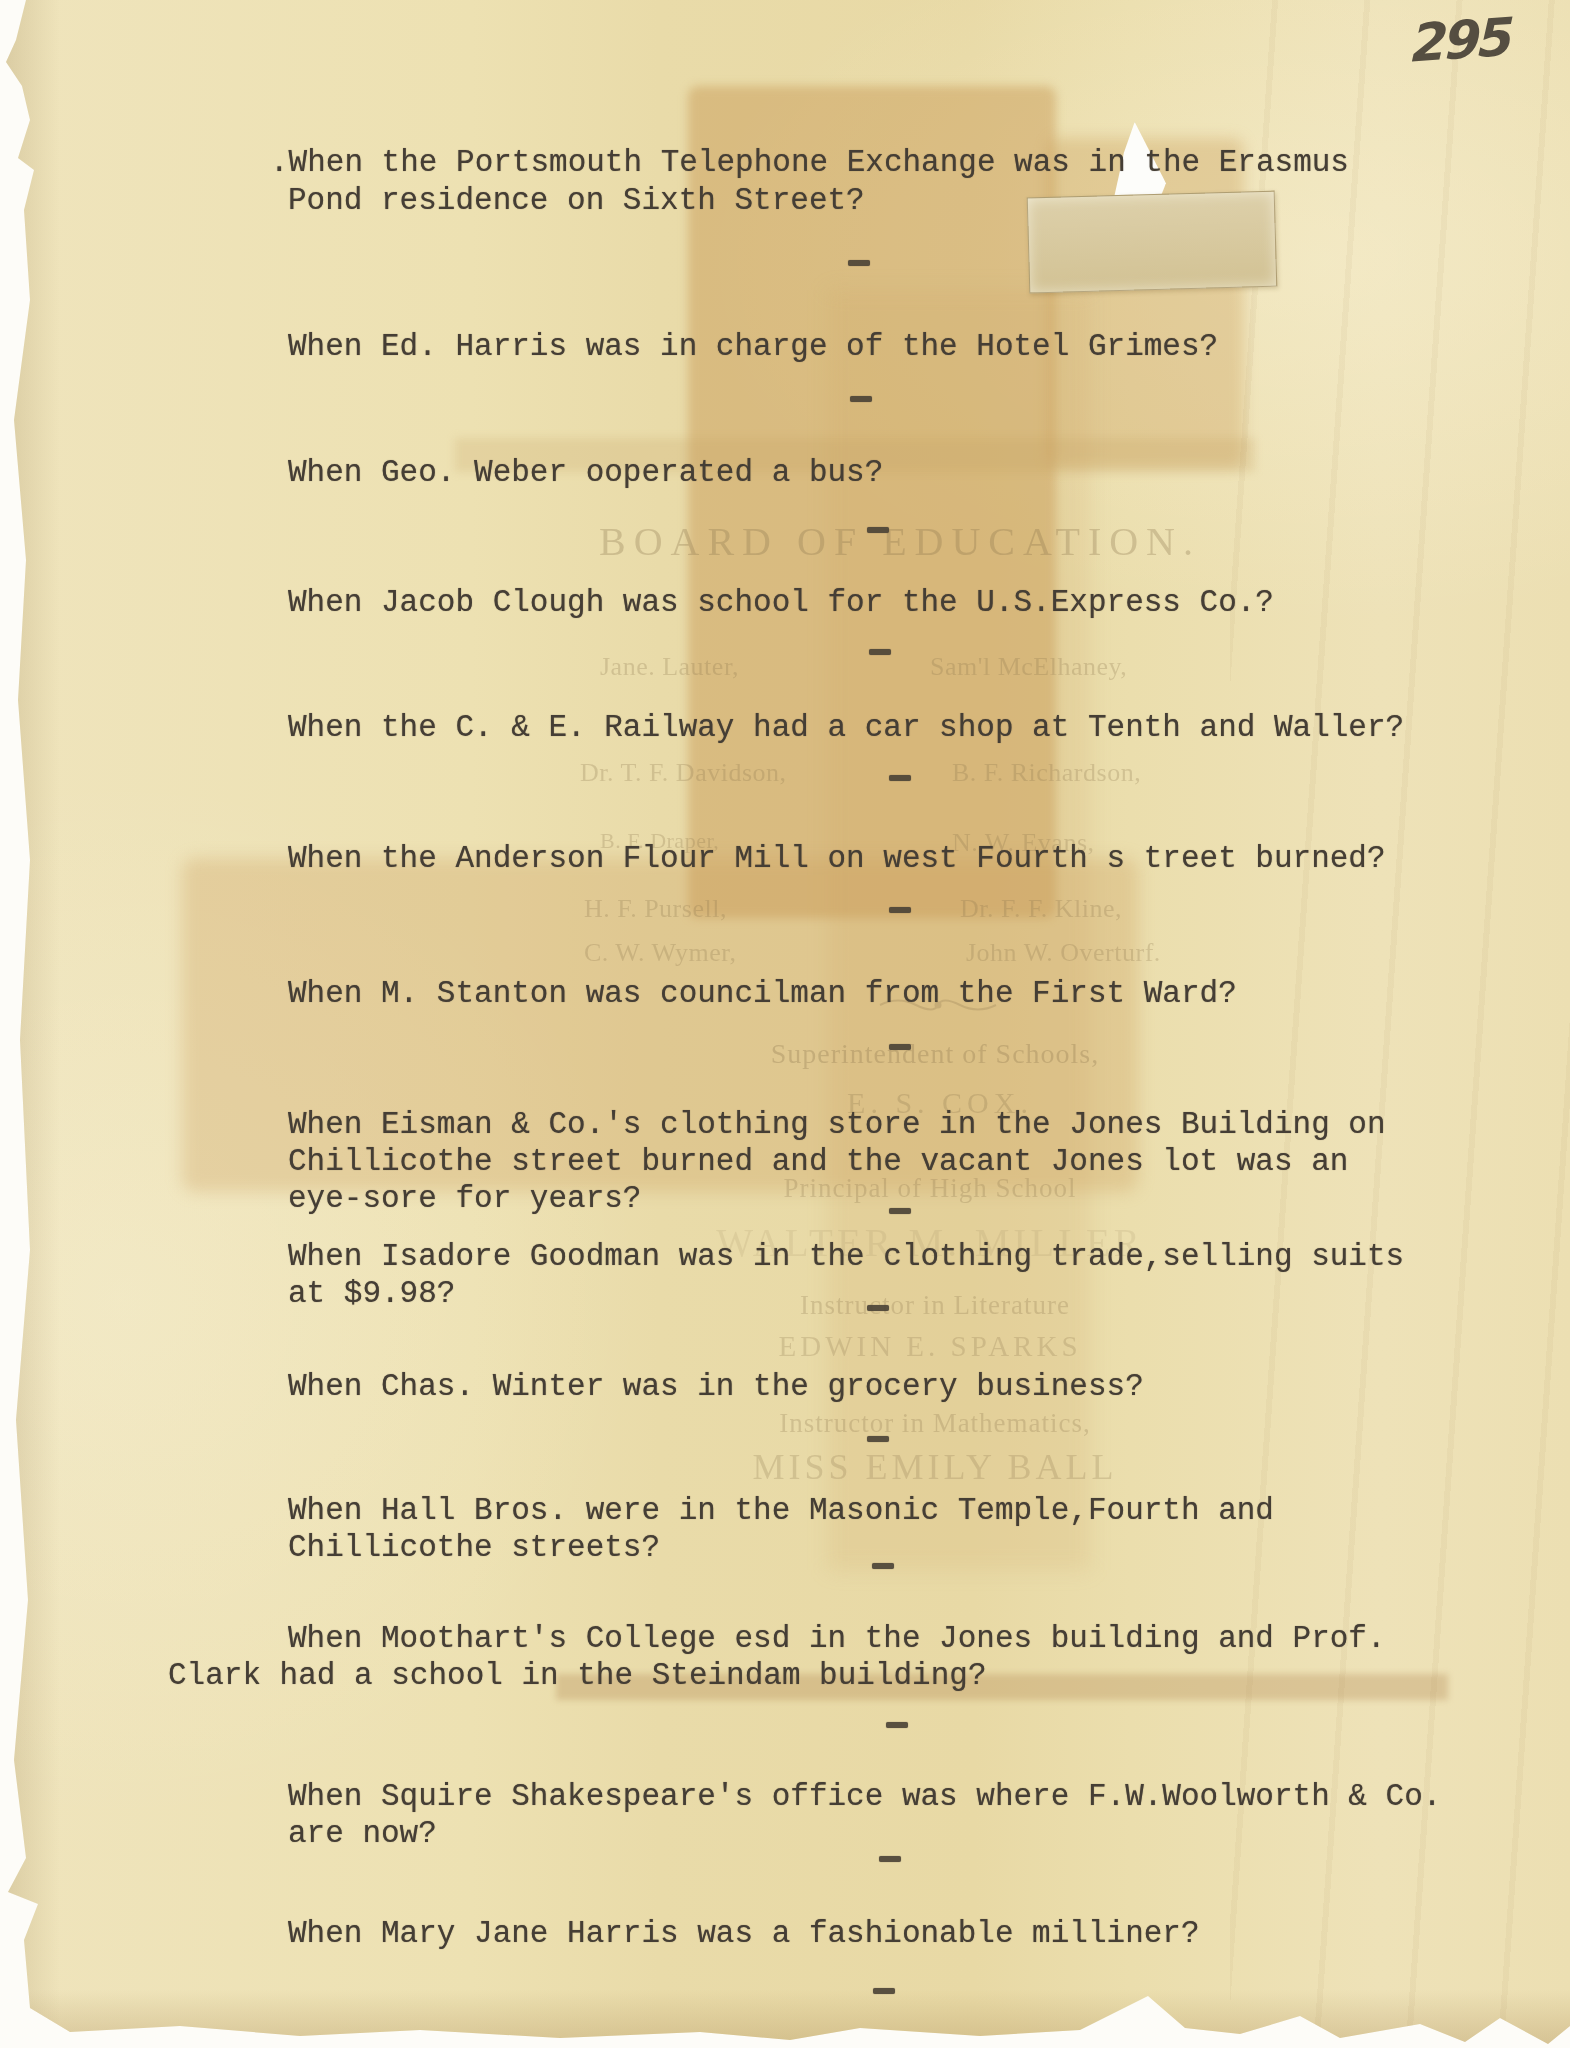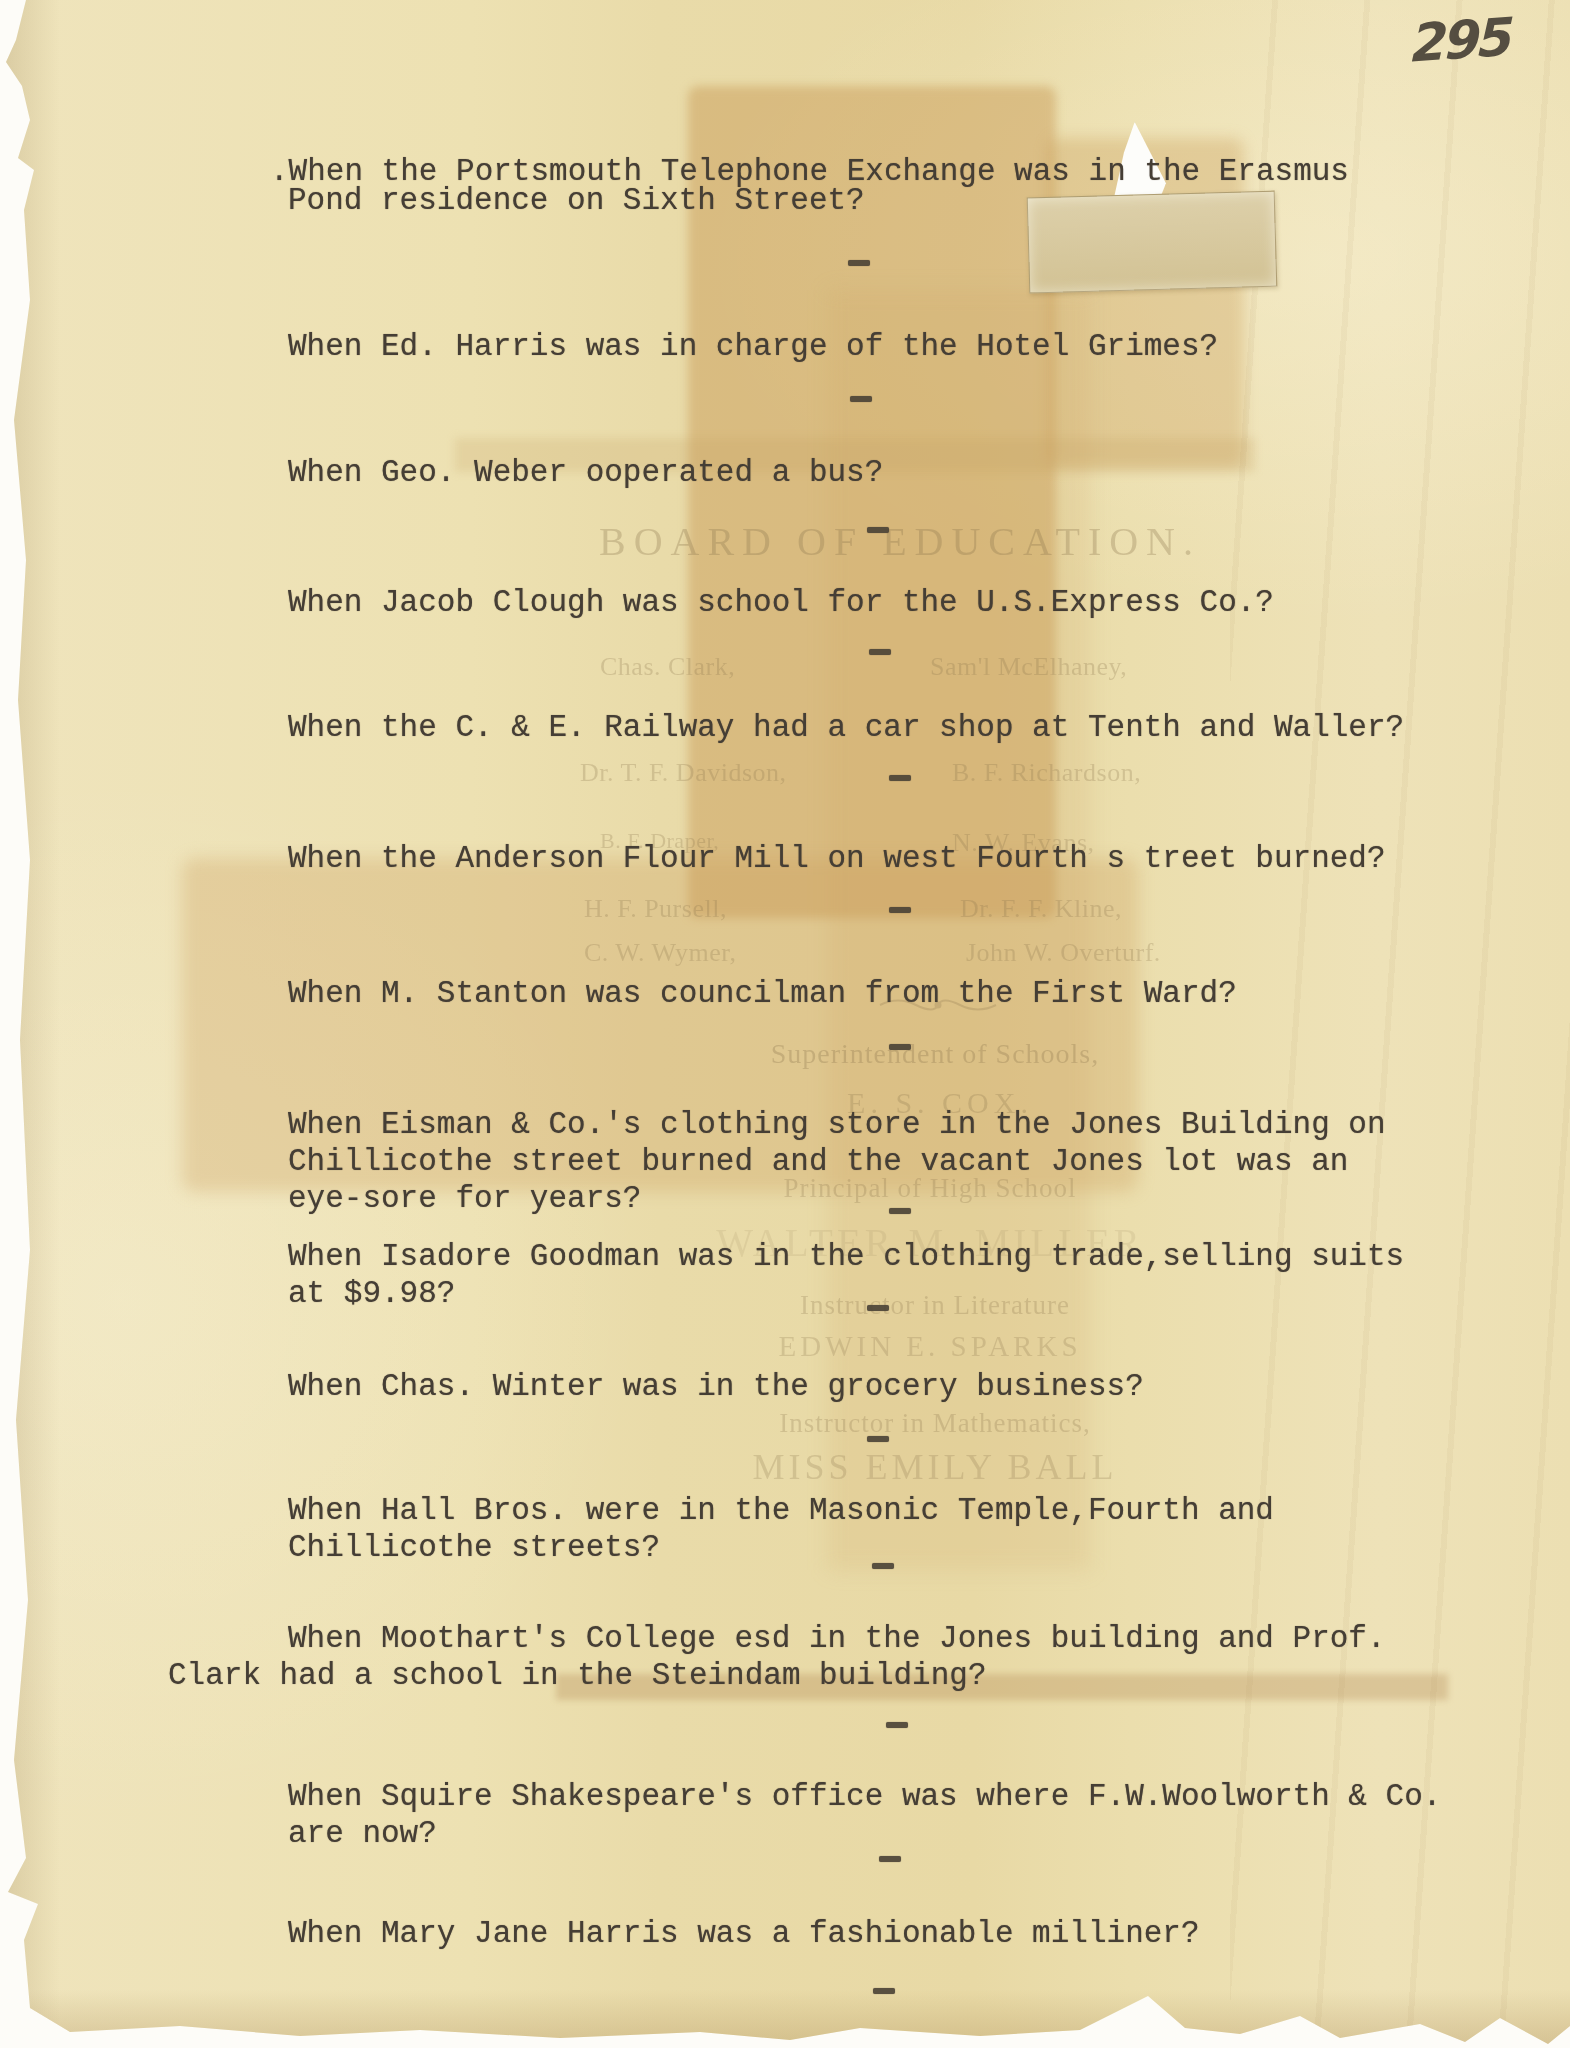--- a/index.html
+++ b/index.html
@@ -71,21 +71,21 @@
     <div class="stain" id="creases"></div>
     <div class="stain" id="edge-shade-bottom"></div>
     <div class="stain" id="edge-shade-left"></div>
 
     <div id="ghost-layer">
       <svg id="flourish" viewBox="0 0 120 18">
         <path d="M2 9 Q 20 0 38 9 T 60 9 T 82 9 T 118 9" fill="none" stroke="#8a744c" stroke-width="2"></path>
         <circle cx="60" cy="9" r="3.5" fill="#8a744c"></circle>
       </svg>
     <div class="ghost ghost-center" style="font-size: 40px; letter-spacing: 8px; opacity: 0.3; left: 900px; top: 518px;">BOARD OF EDUCATION.</div>
-        <div class="ghost" style="font-size: 26px; letter-spacing: 0.5px; opacity: 0.26; left: 600px; top: 652px;">Chas. Clark,</div>
+        <div class="ghost" style="font-size: 26px; letter-spacing: 0.5px; opacity: 0.26; left: 600px; top: 652px;">Jane. Lauter,</div>
         <div class="ghost" style="font-size: 26px; letter-spacing: 0.5px; opacity: 0.26; left: 930px; top: 652px;">Sam'l McElhaney,</div>
         <div class="ghost" style="font-size: 26px; letter-spacing: 0.5px; opacity: 0.26; left: 580px; top: 758px;">Dr. T. F. Davidson,</div>
         <div class="ghost" style="font-size: 26px; letter-spacing: 0.5px; opacity: 0.26; left: 952px; top: 758px;">B. F. Richardson,</div>
         <div class="ghost" style="font-size: 22px; letter-spacing: 0.5px; opacity: 0.26; left: 600px; top: 828px;">B. F. Draper,</div>
         <div class="ghost" style="font-size: 26px; letter-spacing: 0.5px; opacity: 0.26; left: 952px; top: 828px;">N. W. Evans,</div>
         <div class="ghost" style="font-size: 26px; letter-spacing: 0.5px; opacity: 0.26; left: 584px; top: 894px;">H. F. Pursell,</div>
         <div class="ghost" style="font-size: 26px; letter-spacing: 0.5px; opacity: 0.26; left: 960px; top: 894px;">Dr. F. F. Kline,</div>
         <div class="ghost" style="font-size: 26px; letter-spacing: 0.5px; opacity: 0.26; left: 584px; top: 938px;">C. W. Wymer,</div>
         <div class="ghost" style="font-size: 26px; letter-spacing: 0.5px; opacity: 0.26; left: 966px; top: 938px;">John W. Overturf.</div>
         <div class="ghost ghost-center" style="font-size: 28px; letter-spacing: 1px; opacity: 0.3; left: 935px; top: 1038px;">Superintendent of Schools,</div>
@@ -95,21 +95,21 @@
         <div class="ghost ghost-center" style="font-size: 27px; letter-spacing: 1px; opacity: 0.26; left: 935px; top: 1290px;">Instructor in Literature</div>
         <div class="ghost ghost-center" style="font-size: 29px; letter-spacing: 4px; opacity: 0.24; left: 930px; top: 1330px;">EDWIN E. SPARKS</div>
         <div class="ghost ghost-center" style="font-size: 27px; letter-spacing: 1px; opacity: 0.26; left: 935px; top: 1408px;">Instructor in Mathematics,</div>
         <div class="ghost ghost-center" style="font-size: 36px; letter-spacing: 4px; opacity: 0.24; left: 935px; top: 1446px;">MISS EMILY BALL</div>
       </div>
 
     <div id="tear"></div>
     <div id="tape"></div>
 
     <div id="typed-layer">
-        <div class="typed-line" style="left: 270px; top: 146px; margin-top: 9px;">.When the Portsmouth Telephone Exchange was in the Erasmus</div>
+        <div class="typed-line" style="left: 270px; top: 146px;">.When the Portsmouth Telephone Exchange was in the Erasmus</div>
         <div class="typed-line" style="left: 288px; top: 184px;">Pond residence on Sixth Street?</div>
         <div class="typed-line" style="left: 288px; top: 330px;">When Ed. Harris was in charge of the Hotel Grimes?</div>
         <div class="typed-line" style="left: 288px; top: 456px;">When Geo. Weber ooperated a bus?</div>
         <div class="typed-line" style="left: 288px; top: 586px;">When Jacob Clough was school for the U.S.Express Co.?</div>
         <div class="typed-line" style="left: 288px; top: 711px;">When the C. &amp; E. Railway had a car shop at Tenth and Waller?</div>
         <div class="typed-line" style="left: 288px; top: 842px;">When the Anderson Flour Mill on west Fourth s treet burned?</div>
         <div class="typed-line" style="left: 288px; top: 977px;">When M. Stanton was councilman from the First Ward?</div>
         <div class="typed-line" style="left: 288px; top: 1108px;">When Eisman &amp; Co.'s clothing store in the Jones Building on</div>
         <div class="typed-line" style="left: 288px; top: 1145px;">Chillicothe street burned and the vacant Jones lot was an</div>
         <div class="typed-line" style="left: 288px; top: 1182px;">eye-sore for years?</div>

